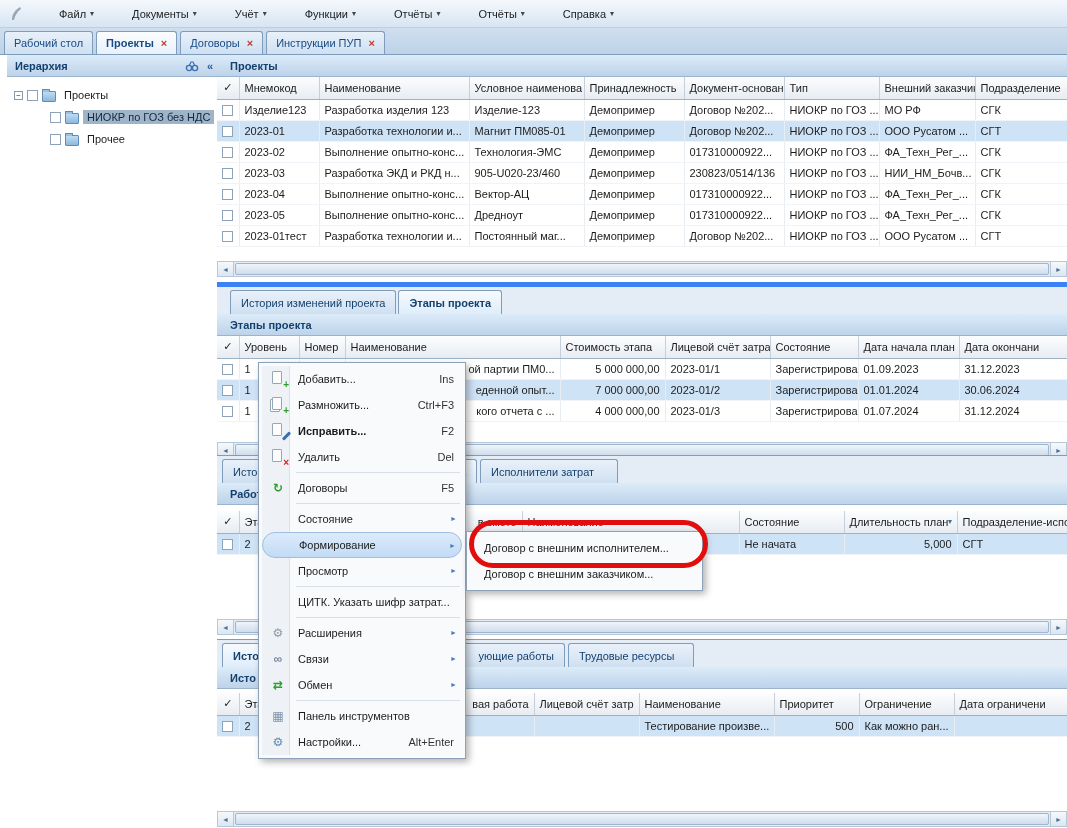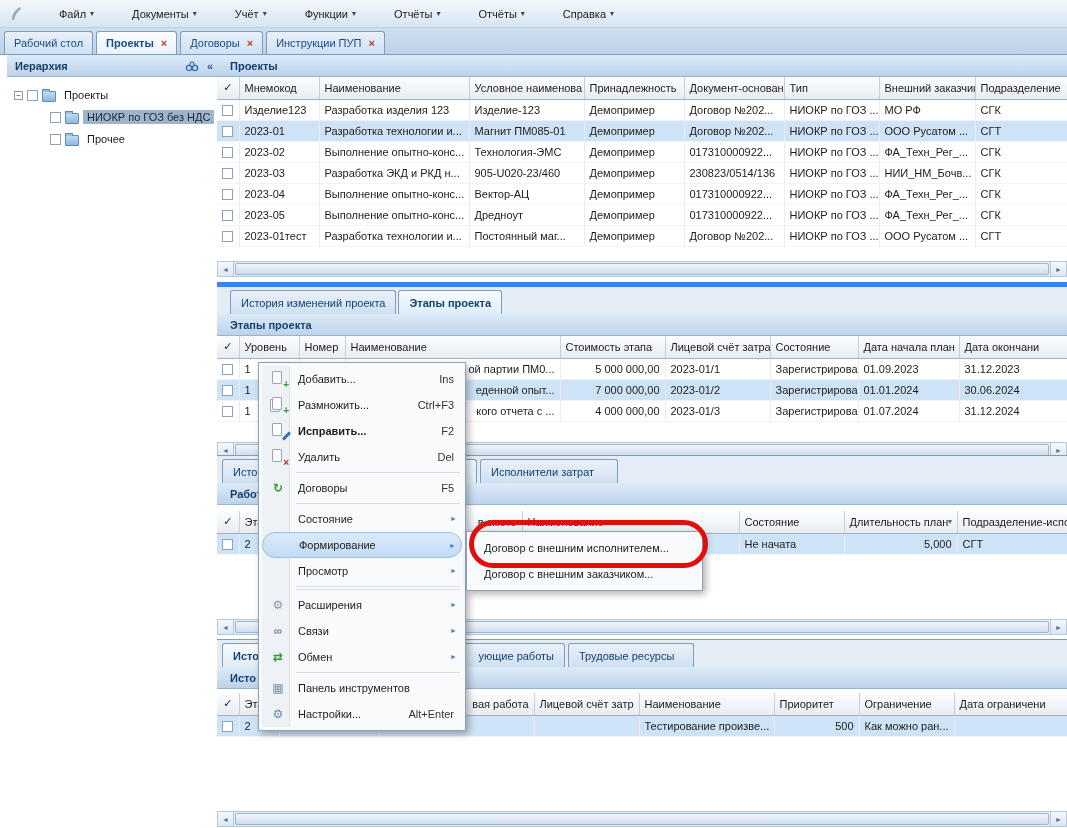--- a/index.html
+++ b/index.html
@@ -546,20 +546,23 @@
     </div>
     <div class="mi hl">
       <span class="mlabel">Формирование</span>
       <span class="marr">►</span>
     </div>
     <div class="mi">
       <span class="mlabel">Просмотр</span>
       <span class="marr">►</span>
     </div>
     <div class="msep"></div>
+    <div class="mi">
+      <span class="mlabel">ЦИТК. Указать шифр затрат...</span>
+    </div>
     <div class="msep"></div>
     <div class="mi">
       <span class="micon">
           <span class="glyph" style="color:#8a98a8">⚙</span>
         </span>
       <span class="mlabel">Расширения</span>
       <span class="marr">►</span>
     </div>
     <div class="mi">
       <span class="micon">

